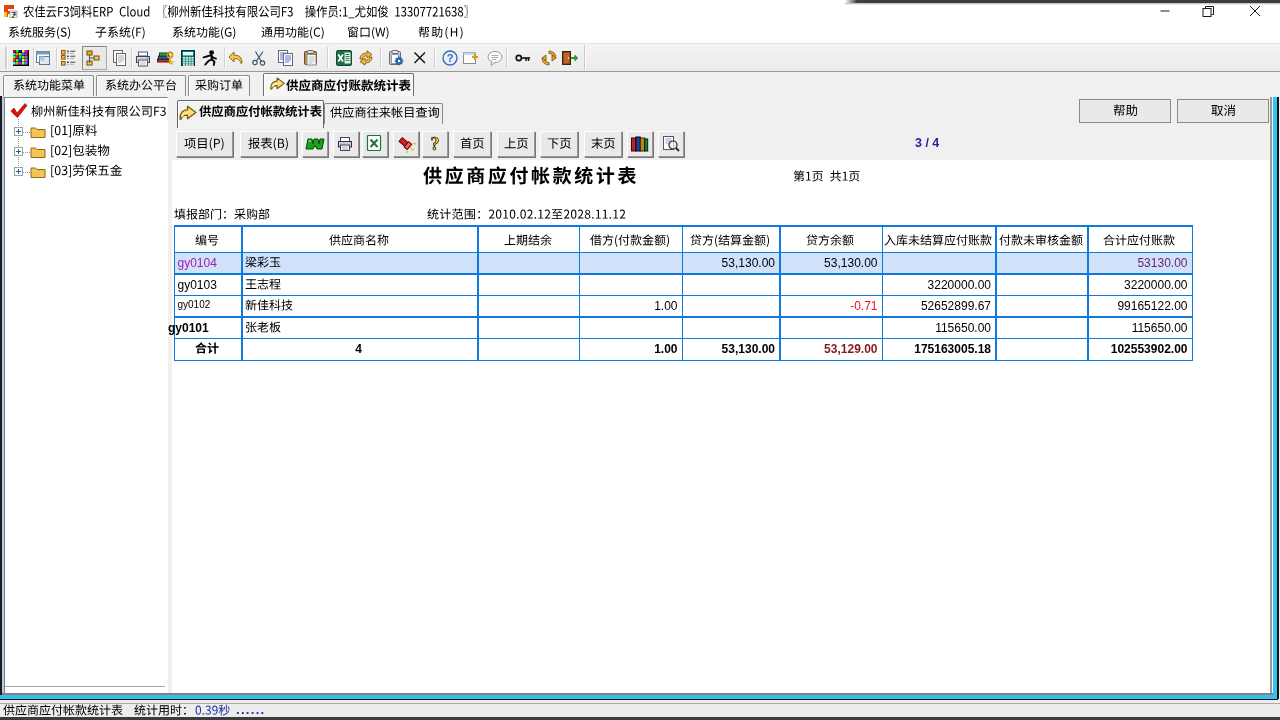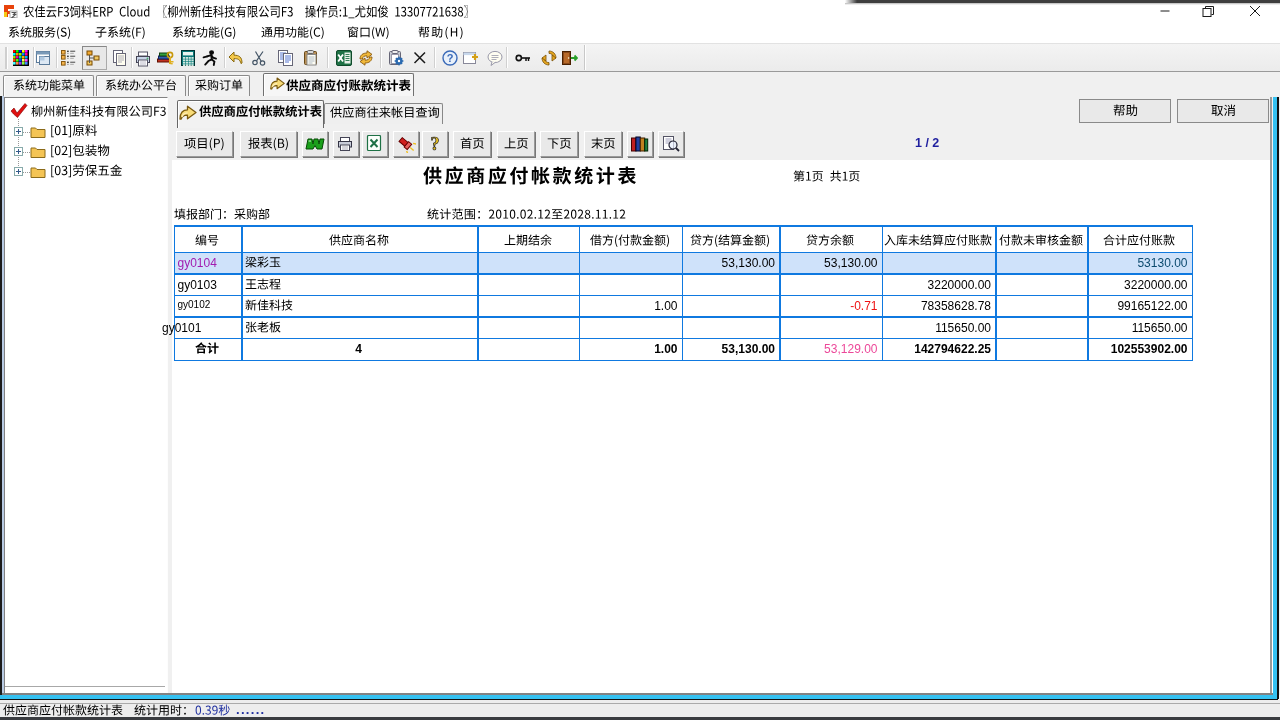--- a/index.html
+++ b/index.html
@@ -783,21 +783,21 @@
       <rect x="4.9" y="1" width="4.4" height="14" fill="#2040a0" stroke="#002"></rect>
       <rect x="9.3" y="2" width="4.4" height="13" fill="#c08020" stroke="#420"></rect>
       <rect x="13.7" y="3" width="3" height="12" fill="#208040" stroke="#020"></rect>
     </svg>
     <svg style="position:absolute;left:662.0px;top:136.0px" width="18" height="16" viewBox="0 0 18 16">
       <rect x="1.5" y="0.5" width="10" height="13" fill="#fff" stroke="#556"></rect>
       <path d="M3.5,3h6 M3.5,5h6 M3.5,7h4" stroke="#88a" stroke-width="0.8"></path>
       <circle cx="11" cy="9" r="4" fill="#e8f0ff" fill-opacity="0.7" stroke="#223" stroke-width="1.2"></circle>
       <path d="M14,12 L17,15" stroke="#223" stroke-width="1.8"></path>
     </svg>
-    <div style="position:absolute;left:915.0px;top:135.5px;font-size:12.5px;color:#1f1f9f;font-weight:bold;white-space:pre;">1 / 2</div>
+    <div style="position:absolute;left:915.0px;top:135.5px;font-size:12.5px;color:#1f1f9f;font-weight:bold;white-space:pre;">3 / 4</div>
     <div style="position:absolute;left:172.0px;top:160.0px;width:1101.0px;height:535.0px;background:#fff;"></div>
     <div style="position:absolute;left:1270.0px;top:97.0px;width:1.5px;height:596.0px;background:#9a9a9a;"></div>
     <div style="position:absolute;left:1273.0px;top:97.0px;width:4.0px;height:602.0px;background:#35c1f1;"></div>
     <div style="position:absolute;left:1277.0px;top:97.0px;width:1.5px;height:602.0px;background:#111;"></div>
     <div style="position:absolute;left:2.0px;top:693.0px;width:1271.0px;height:2.0px;background:#828282;"></div>
     <div style="position:absolute;left:0.0px;top:695.0px;width:1277.0px;height:4.0px;background:#35c1f1;"></div>
     <div style="position:absolute;left:0.0px;top:699.0px;width:1278.0px;height:1.0px;background:#111;"></div>
     <svg style="position:absolute;left:423.0px;top:165.5px;width:216.0px;height:23.8px;overflow:visible">
       <g transform="translate(0,16.72) scale(0.019000,-0.019000)" fill="#000">
         <use href="#g67" x="0"></use>
@@ -974,21 +974,21 @@
     <div style="position:absolute;left:177.5px;top:256.0px;font-size:12.0px;color:#a21caf;font-weight:normal;white-space:pre;">gy0104</div>
     <svg style="position:absolute;left:245.0px;top:256.0px;width:36.0px;height:15.0px;overflow:visible">
       <g transform="translate(0,10.56) scale(0.012000,-0.012000)" fill="#000">
         <use href="#g139" x="0"></use>
         <use href="#g140" x="1000"></use>
         <use href="#g141" x="2000"></use>
       </g>
     </svg>
     <div style="position:absolute;right:505.0px;top:256.0px;font-size:12.0px;color:#000;font-weight:normal;white-space:pre;">53,130.00</div>
     <div style="position:absolute;right:402.5px;top:256.0px;font-size:12.0px;color:#000;font-weight:normal;white-space:pre;">53,130.00</div>
-    <div style="position:absolute;right:92.5px;top:256.0px;font-size:12.0px;color:#0c4a6e;font-weight:normal;white-space:pre;">53130.00</div>
+    <div style="position:absolute;right:92.5px;top:256.0px;font-size:12.0px;color:#701a75;font-weight:normal;white-space:pre;">53130.00</div>
     <div style="position:absolute;left:177.5px;top:277.5px;font-size:12.0px;color:#000;font-weight:normal;white-space:pre;">gy0103</div>
     <svg style="position:absolute;left:245.0px;top:277.5px;width:36.0px;height:15.0px;overflow:visible">
       <g transform="translate(0,10.56) scale(0.012000,-0.012000)" fill="#000">
         <use href="#g142" x="0"></use>
         <use href="#g143" x="1000"></use>
         <use href="#g144" x="2000"></use>
       </g>
     </svg>
     <div style="position:absolute;right:289.0px;top:277.5px;font-size:12.0px;color:#000;font-weight:normal;white-space:pre;">3220000.00</div>
     <div style="position:absolute;right:92.5px;top:277.5px;font-size:12.0px;color:#000;font-weight:normal;white-space:pre;">3220000.00</div>
@@ -996,43 +996,43 @@
     <svg style="position:absolute;left:245.0px;top:299.0px;width:48.0px;height:15.0px;overflow:visible">
       <g transform="translate(0,10.56) scale(0.012000,-0.012000)" fill="#000">
         <use href="#g18" x="0"></use>
         <use href="#g1" x="1000"></use>
         <use href="#g19" x="2000"></use>
         <use href="#g20" x="3000"></use>
       </g>
     </svg>
     <div style="position:absolute;right:602.5px;top:299.0px;font-size:12.0px;color:#000;font-weight:normal;white-space:pre;">1.00</div>
     <div style="position:absolute;right:402.5px;top:299.0px;font-size:12.0px;color:#ee1111;font-weight:normal;white-space:pre;">-0.71</div>
-    <div style="position:absolute;right:289.0px;top:299.0px;font-size:12.0px;color:#000;font-weight:normal;white-space:pre;">78358628.78</div>
+    <div style="position:absolute;right:289.0px;top:299.0px;font-size:12.0px;color:#000;font-weight:normal;white-space:pre;">52652899.67</div>
     <div style="position:absolute;right:92.5px;top:299.0px;font-size:12.0px;color:#000;font-weight:normal;white-space:pre;">99165122.00</div>
-    <div style="position:absolute;left:162px;top:320.5px;font-size:12.0px;color:#000;font-weight:normal;white-space:pre;">gy0101</div>
+    <div style="position:absolute;left:168px;top:320.5px;font-size:12.0px;color:#000;font-weight:bold;white-space:pre;">gy0101</div>
     <svg style="position:absolute;left:245.0px;top:320.5px;width:36.0px;height:15.0px;overflow:visible">
       <g transform="translate(0,10.56) scale(0.012000,-0.012000)" fill="#000">
         <use href="#g145" x="0"></use>
         <use href="#g146" x="1000"></use>
         <use href="#g147" x="2000"></use>
       </g>
     </svg>
     <div style="position:absolute;right:289.0px;top:320.5px;font-size:12.0px;color:#000;font-weight:normal;white-space:pre;">115650.00</div>
     <div style="position:absolute;right:92.5px;top:320.5px;font-size:12.0px;color:#000;font-weight:normal;white-space:pre;">115650.00</div>
     <svg style="position:absolute;left:195.2px;top:342.0px;width:24.0px;height:15.0px;overflow:visible">
       <g transform="translate(0,10.56) scale(0.012000,-0.012000)" fill="#000">
         <use href="#g148" x="0"></use>
         <use href="#g74" x="1000"></use>
       </g>
     </svg>
     <div style="position:absolute;right:918.0px;top:342.0px;font-size:12.0px;color:#000;font-weight:bold;white-space:pre;">4</div>
     <div style="position:absolute;right:602.5px;top:342.0px;font-size:12.0px;color:#000;font-weight:bold;white-space:pre;">1.00</div>
     <div style="position:absolute;right:505.0px;top:342.0px;font-size:12.0px;color:#000;font-weight:bold;white-space:pre;">53,130.00</div>
-    <div style="position:absolute;right:402.5px;top:342.0px;font-size:12.0px;color:#ec4899;font-weight:normal;white-space:pre;">53,129.00</div>
-    <div style="position:absolute;right:289.0px;top:342.0px;font-size:12.0px;color:#000;font-weight:bold;white-space:pre;">142794622.25</div>
+    <div style="position:absolute;right:402.5px;top:342.0px;font-size:12.0px;color:#7f1d1d;font-weight:bold;white-space:pre;">53,129.00</div>
+    <div style="position:absolute;right:289.0px;top:342.0px;font-size:12.0px;color:#000;font-weight:bold;white-space:pre;">175163005.18</div>
     <div style="position:absolute;right:92.5px;top:342.0px;font-size:12.0px;color:#000;font-weight:bold;white-space:pre;">102553902.00</div>
     <div style="position:absolute;left:0.0px;top:700.0px;width:1280.0px;height:17.0px;background:#ededed;"></div>
     <div style="position:absolute;left:0.0px;top:703.0px;width:1280.0px;height:1.0px;background:#aaaaaa;"></div>
     <svg style="position:absolute;left:3.0px;top:704.0px;width:120.0px;height:15.0px;overflow:visible">
       <g transform="translate(0,10.56) scale(0.012000,-0.012000)" fill="#000">
         <use href="#g87" x="0"></use>
         <use href="#g88" x="1000"></use>
         <use href="#g89" x="2000"></use>
         <use href="#g88" x="3000"></use>
         <use href="#g127" x="4000"></use>

